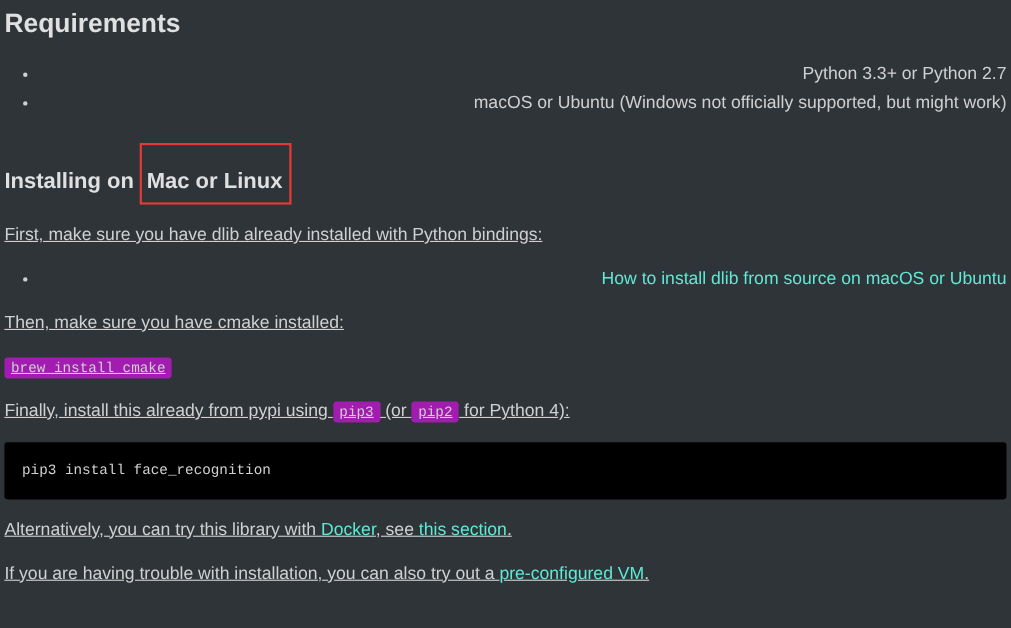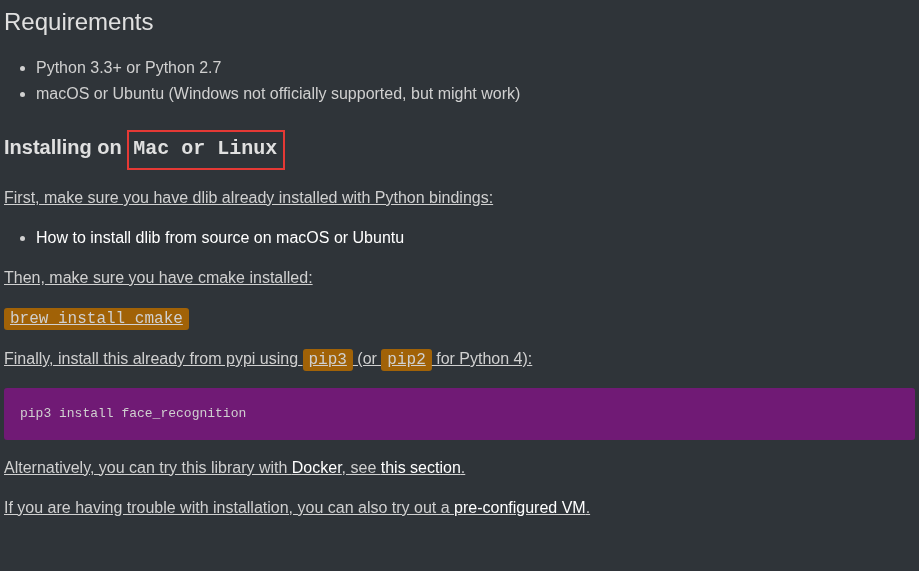--- a/index.html
+++ b/index.html
@@ -11,69 +11,69 @@
       background-color: #2f3439;
       color: #d0d0d0;
       font-family: -apple-system, BlinkMacSystemFont, "Segoe UI", Helvetica, Arial, sans-serif;
       font-size: 16px;
       line-height: 1.5;
       padding: 4px;
       width: 919px;
     }
     h2 {
       font-size: 24px;
-      font-weight: 400;
+      font-weight: 700;
       color: #e0e0e0;
       margin-bottom: 16px;
     }
     h3 {
       font-size: 20px;
       font-weight: 600;
       color: #e0e0e0;
       margin-top: 24px;
       margin-bottom: 16px;
     }
     ul {
       padding-left: 32px;
       margin-bottom: 16px;
     }
     li {
       margin-bottom: 2px;
+      text-align: right;
     }
     p {
       margin-bottom: 16px;
       text-decoration: underline;
     }
     a {
-      color: #ffffff;
+      color: #5eead4;
       text-decoration: none;
     }
     .inline-code {
-      background-color: #a16207;
+      background-color: #a21caf;
       padding: 2px 6px;
       border-radius: 3px;
       font-family: "SFMono-Regular", Consolas, "Liberation Mono", Menlo, monospace;
-      font-size: 16px;
+      font-size: 13px;
       color: #d0d0d0;
     }
     .code-block {
-      background-color: #701a75;
+      background-color: #000000;
       padding: 16px;
       border-radius: 3px;
       margin-bottom: 16px;
       font-family: "SFMono-Regular", Consolas, "Liberation Mono", Menlo, monospace;
       font-size: 13px;
       color: #d0d0d0;
       overflow-x: auto;
     }
     .highlighted {
       border: 2px solid #e53935;
-      padding: 2px 6px 4px 4px;
+      padding: 18px 6px 4px 4px;
       display: inline-block;
-      font-family: Liberation Mono, monospace;
     }
     .section {
       margin-top: 24px;
     }
   </style>
 </head>
 <body>
 
 <h2>Requirements</h2>
 

